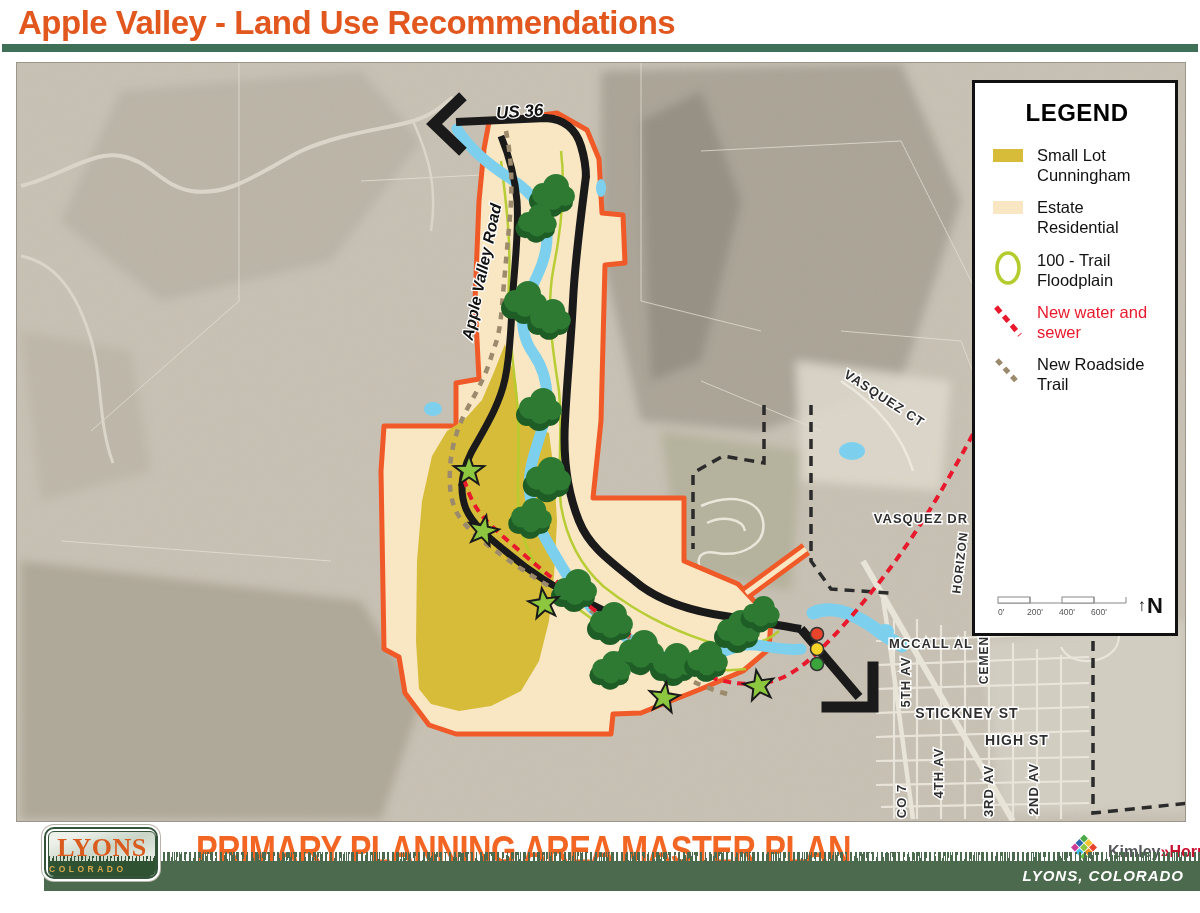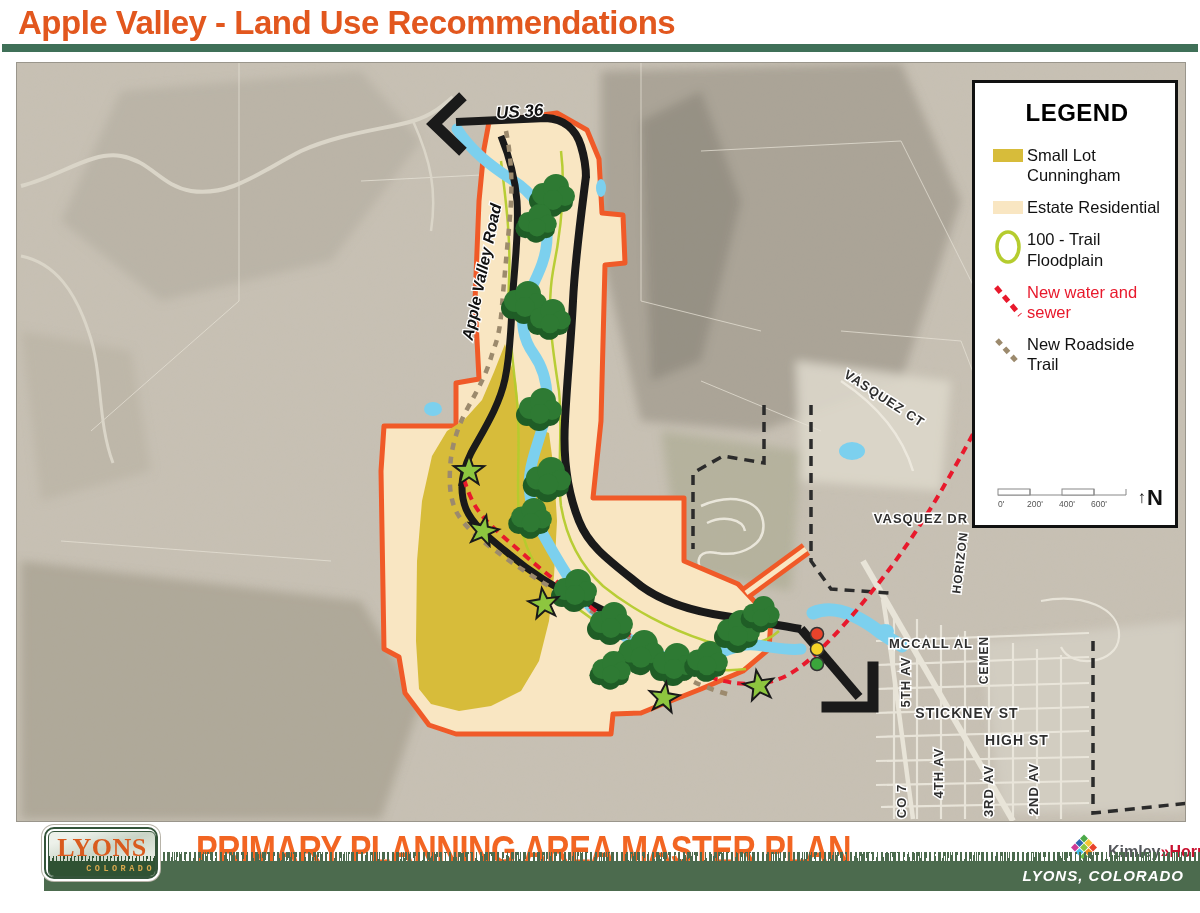--- a/index.html
+++ b/index.html
@@ -22,26 +22,26 @@
   text.street{
     font-family:"Liberation Sans",sans-serif;font-weight:700;fill:#2F2F2F;
     stroke:#ffffff;stroke-width:3px;paint-order:stroke;letter-spacing:1px;
   }
   text.hwy{
     font-family:"Liberation Sans",sans-serif;font-style:italic;font-weight:700;fill:#111;
     stroke:#fff;stroke-width:2.5px;paint-order:stroke;
   }
   
   .legend{
-    position:absolute;left:955px;top:17px;width:206px;height:448px;
+    position:absolute;left:955px;top:17px;width:206px;height:556px;
     background:#fff;border:3px solid #111;box-sizing:border-box;
     padding:12px 10px 10px 14px;
   }
   .legend-title{font-size:24px;font-weight:700;color:#000;text-align:center;margin:4px 0 18px 0;letter-spacing:0.5px;}
-  .legend-item{display:flex;margin-bottom:12px;font-size:16.5px;line-height:1.22;color:#111;}
+  .legend-item{display:flex;gap:10px;margin-bottom:12px;font-size:16.5px;line-height:1.22;color:#111;}
   .legend-icon{width:38px;flex:0 0 38px;display:flex;justify-content:center;align-items:flex-start;}
   .swatch{width:30px;height:13px;margin-top:4px;}
   .legend-red{color:#E8192C;}
   .legend-scale-row{
     position:absolute;bottom:14px;left:20px;right:12px;
     display:flex;align-items:center;justify-content:space-between;
   }
   .north{font-size:22px;font-weight:700;color:#111;display:flex;align-items:center;}
   .north .arrow{font-size:17px;font-weight:400;margin-right:1px;}
   .scale-labels{font-size:8.5px;fill:#555;font-family:"Liberation Sans",sans-serif;}
@@ -69,22 +69,22 @@
   .logo-inner{
     position:relative;width:100%;height:100%;border:1.5px solid #34543A;border-radius:6px;
     overflow:hidden;background:linear-gradient(160deg,#EDF1EA 15%,#C9D4C6 45%,#E3E9E0 72%);
   }
   .logo-title{
     position:relative;z-index:2;font-family:"Liberation Serif",serif;font-weight:700;
     font-size:26px;color:#D95B1E;text-align:center;margin-top:1px;letter-spacing:0.5px;
   }
   .logo-band{
     position:absolute;z-index:2;left:0;right:0;bottom:0;background:#2F5233;color:#D9A94E;
-    font-family:Liberation Mono, monospace;font-weight:700;font-size:8.5px;letter-spacing:3.5px;
-    text-align:right;padding:3px 0 2px 0;
+    font-family:Liberation Sans, sans-serif;font-weight:700;font-size:8.5px;letter-spacing:3.5px;
+    text-align:left;padding:3px 0 2px 0;
   }
   .logo-band::before{
     content:"";position:absolute;top:-5px;left:0;right:0;height:6px;
     background:repeating-linear-gradient(94deg,#2F5233 0 1.3px,rgba(0,0,0,0) 1.3px 3.6px);
   }
   .ricker{position:absolute;left:1062px;top:835px;width:44px;text-align:center;}
   .ricker-diamond{display:inline-block;transform:rotate(45deg) scale(0.8,0.8);}
   .ricker-diamond div{display:flex;}
   .ricker-diamond span{width:7px;height:7px;display:inline-block;margin:0.5px;}
   .ricker-caption{font-size:5.5px;color:#8a8a8a;margin-top:2px;white-space:nowrap;}

